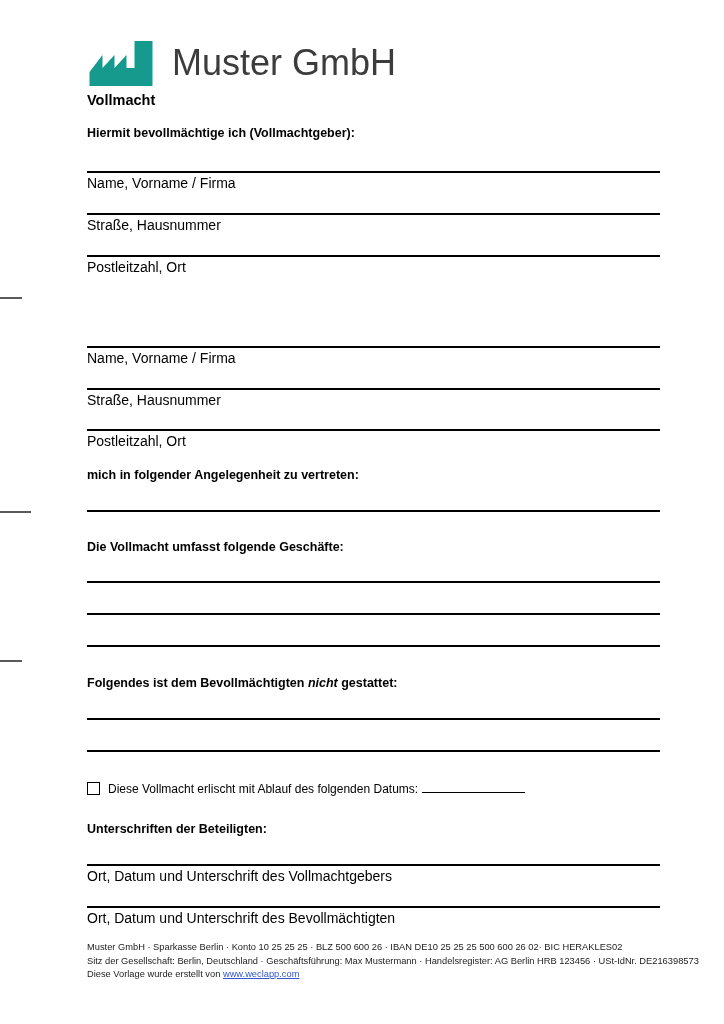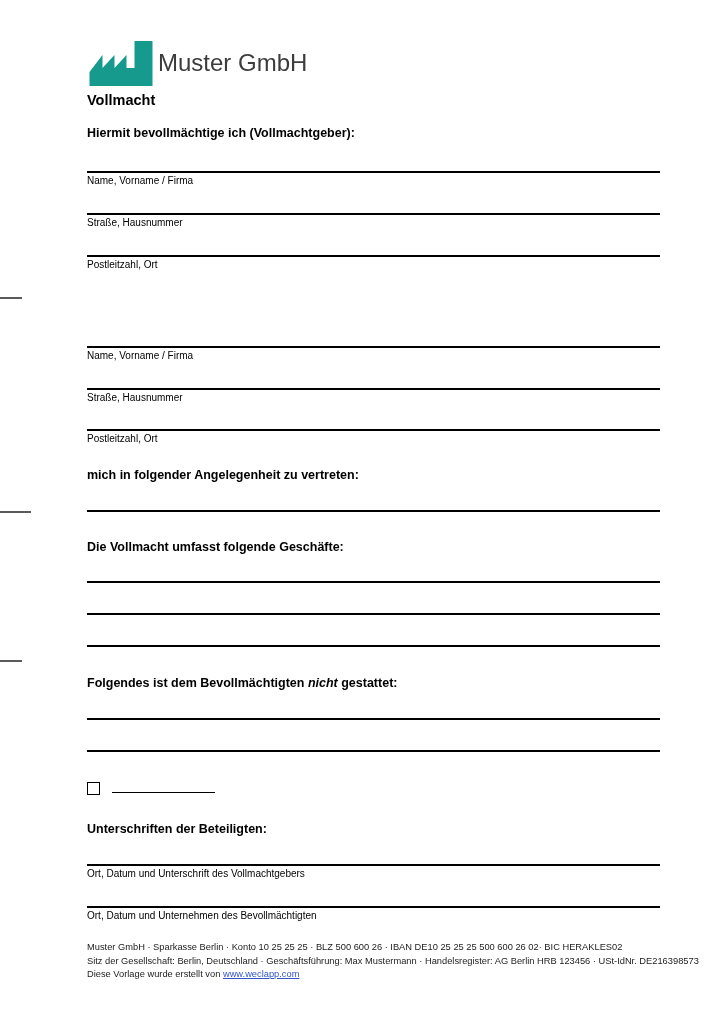--- a/index.html
+++ b/index.html
@@ -2,28 +2,28 @@
 <html><head>
 <meta charset="utf-8">
 <style>
   html, body { margin:0; padding:0; background:#fff; }
   .page {
     position:relative; width:724px; height:1024px; background:#ffffff;
     font-family:"Liberation Sans", sans-serif; color:#000; overflow:hidden;
   }
   .logo-icon { position:absolute; left:89px; top:41px; width:64px; height:45px; }
   .brand-name {
-    position:absolute; left:158px; top:40px; height:46px; line-height:46px;
-    font-size:24px; color:#3c3c3c; white-space:nowrap;
+    position:absolute; left:172px; top:40px; height:46px; line-height:46px;
+    font-size:36px; color:#3c3c3c; white-space:nowrap;
   }
   .doc-title { position:absolute; left:87px; font-size:14.5px; font-weight:bold; }
   .h { position:absolute; left:87px; font-size:12.5px; font-weight:bold; white-space:nowrap; }
   .h em { font-style:italic;margin-top:48px; }
   .rule { position:absolute; left:87px; width:573px; height:0; border-top:2px solid #000; }
-  .flabel { position:absolute; left:87px; font-size:10px; white-space:nowrap; }
+  .flabel { position:absolute; left:87px; font-size:14px; white-space:nowrap; }
   .fold { position:absolute; left:0; height:2px; background:#5a5a5a; }
   .expiry-row { position:absolute; left:87px; top:780px; font-size:12px; white-space:nowrap; }
   .checkbox { display:inline-block; width:11px; height:11px; border:1.5px solid #000; vertical-align:-2px; margin-right:8px; background:#fff; }
   .blank-line { display:inline-block; width:103px; height:12px; border-bottom:1.5px solid #000; margin-left:4px; }
   .footer { position:absolute; left:87px; top:941px; font-size:9.3px; line-height:13.5px; color:#1c1c1c; white-space:nowrap; }
   .footer-link { text-decoration:underline; cursor:pointer; }
 </style>
 </head>
 <body>
 
@@ -61,28 +61,28 @@
   <div class="h" style="top:540px">Die Vollmacht umfasst folgende Geschäfte:</div>
   <div class="rule" style="top:581px"></div>
   <div class="rule" style="top:613px"></div>
   <div class="rule" style="top:645px"></div>
 
   <div class="h" style="top:676px"><span>Folgendes ist dem Bevollmächtigten </span><em>nicht</em><span> gestattet:</span></div>
   <div class="rule" style="top:718px"></div>
   <div class="rule" style="top:750px"></div>
 
   <div class="expiry-row">
-    <span class="checkbox"></span><span class="blank-line"></span>
+    <span class="checkbox"></span><span>Diese Vollmacht erlischt mit Ablauf des folgenden Datums:</span><span class="blank-line"></span>
   </div>
 
   <div class="h" style="top:822px">Unterschriften der Beteiligten:</div>
   <div class="rule" style="top:864px"></div>
   <div class="flabel" style="top:868px">Ort, Datum und Unterschrift des Vollmachtgebers</div>
   <div class="rule" style="top:906px"></div>
-  <div class="flabel" style="top:910px">Ort, Datum und Unternehmen des Bevollmächtigten</div>
+  <div class="flabel" style="top:910px">Ort, Datum und Unterschrift des Bevollmächtigten</div>
 
   <div class="footer">
     <div>Muster GmbH · Sparkasse Berlin · Konto 10 25 25 25 · BLZ 500 600 26 · IBAN DE10 25 25 25 500 600 26 02· BIC HERAKLES02</div>
     <div>Sitz der Gesellschaft: Berlin, Deutschland · Geschäftsführung: Max Mustermann · Handelsregister: AG Berlin HRB 123456 · USt-IdNr. DE216398573</div>
     <div><span>Diese Vorlage wurde erstellt von </span><a class="footer-link" style="color: rgb(51, 85, 204);">www.weclapp.com</a></div>
   </div>
 
 </div>
 
 </body></html>

